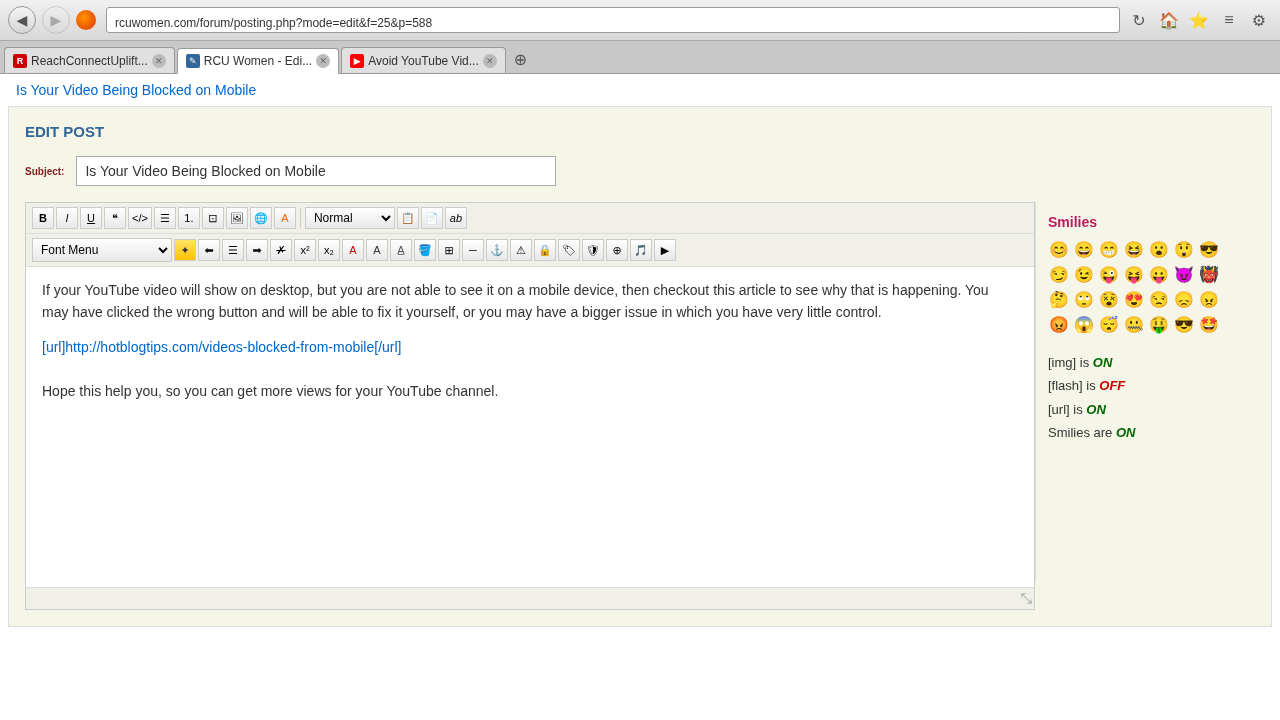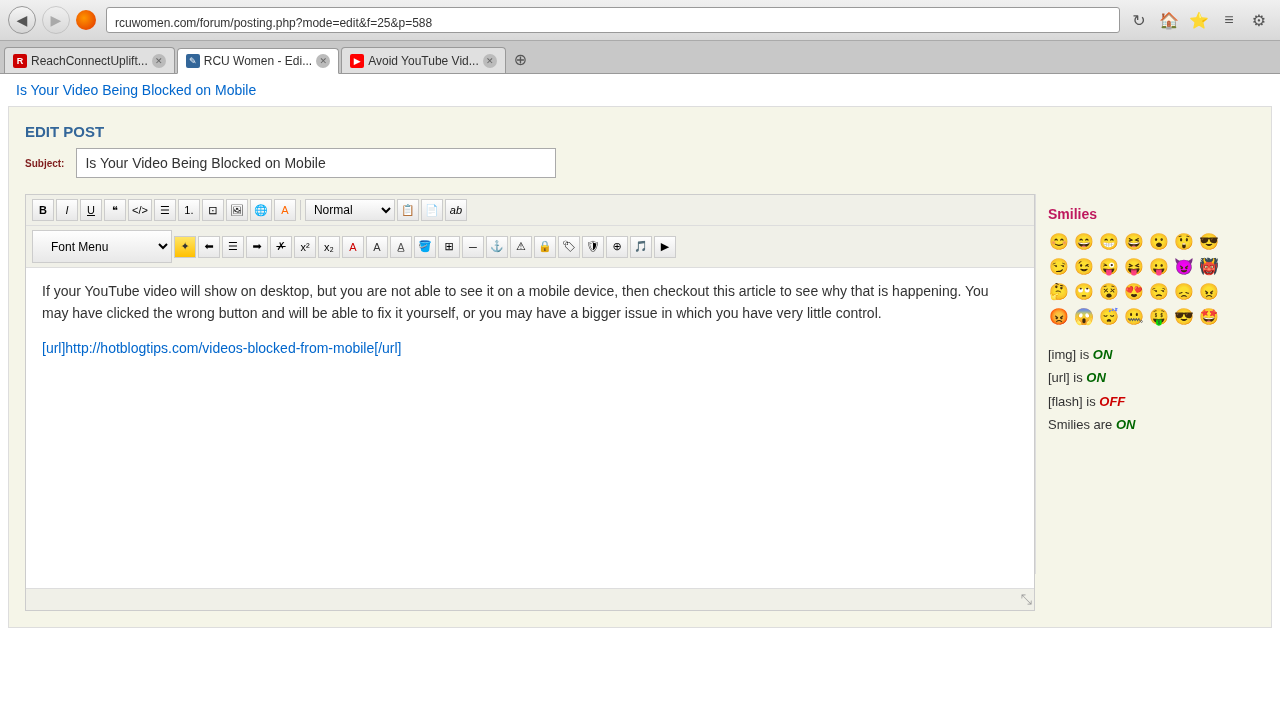--- a/index.html
+++ b/index.html
@@ -74,21 +74,21 @@
       color: #0066cc; font-size: 14px; text-decoration: none;
     }
 
     
     .edit-area {
       background: #f5f5e8; margin: 0 8px; padding: 16px;
       border: 1px solid #ddd;
     }
     .edit-post-heading {
       font-size: 15px; font-weight: bold; color: #336699;
-      margin-bottom: 8px;
+      margin-bottom: 16px;
     }
     .subject-row {
       display: flex; align-items: center; margin-bottom: 16px; gap: 12px;
     }
     .subject-label {
       font-size: 10px; font-weight: bold; color: #7f1d1d; flex-shrink: 0;
     }
     .subject-input {
       flex: 1; max-width: 480px; height: 30px; padding: 4px 8px;
       border: 1px solid #aaa; font-size: 14px; color: #333;
@@ -120,21 +120,21 @@
       background: linear-gradient(to bottom, #fefefe, #e8e8e8);
       font-size: 12px; cursor: pointer; min-width: 90px;
     }
 
     
     .toolbar-row2 {
       display: flex; align-items: center; padding: 4px 6px;
       background: #f0f0e8; border-bottom: 1px solid #ddd; gap: 2px; flex-wrap: wrap;
     }
     .font-select {
-      height: 33px; padding: 0 14px; border: 1px solid #ccc;
+      height: 24px; padding: 0 4px; border: 1px solid #ccc;
       background: linear-gradient(to bottom, #fefefe, #e8e8e8);
       font-size: 12px; cursor: pointer; min-width: 140px;
     }
     .editor-body-display {
       min-height: 320px; padding: 12px 16px; font-size: 14px;
       line-height: 1.6; color: #333; background: #fff;
     }
     .editor-url { color: #0066cc; }
     .editor-resize {
       display: flex; justify-content: flex-end; background: #f0f0e8;
@@ -271,20 +271,21 @@
             <button class="toolbar-btn">🏷</button>
             <button class="toolbar-btn">🛡</button>
             <button class="toolbar-btn">⊕</button>
             <button class="toolbar-btn">🎵</button>
             <button class="toolbar-btn">▶</button>
           </div>
 
           <div class="editor-body-display">
             <p style="margin-bottom: 12px;">If your YouTube video will show on desktop, but you are not able to see it on a mobile device, then checkout this article to see why that is happening. You may have clicked the wrong button and will be able to fix it yourself, or you may have a bigger issue in which you have very little control.</p>
             <p style="margin-bottom: 22px;"><span class="editor-url">[url]http://hotblogtips.com/videos-blocked-from-mobile[/url]</span></p>
+            <p style="margin-bottom: 14px;">Hope this help you, so you can get more views for your YouTube channel.</p>
           </div>
 
           <div class="editor-resize">
             <span class="resize-handle">⤡</span>
           </div>
         </div>
       </div>
 
       <div class="right-panel">
         <div class="smilies-heading">Smilies</div>
@@ -318,26 +319,26 @@
           <span class="smiley">😎</span>
           <span class="smiley">🤩</span>
         </div>
 
         <div class="bbcode-info">
           <div>
             <span>[img] is</span>
             <span class="on">ON</span>
           </div>
           <div>
+            <span>[flash] is</span>
+            <span class="off">OFF</span>
+          </div>
+          <div>
             <span>[url] is</span>
             <span class="on">ON</span>
-          </div>
-          <div>
-            <span>[flash] is</span>
-            <span class="off">OFF</span>
           </div>
           <div>
             <span>Smilies are</span>
             <span class="on">ON</span>
           </div>
         </div>
       </div>
     </div>
   </div>
 </div>

